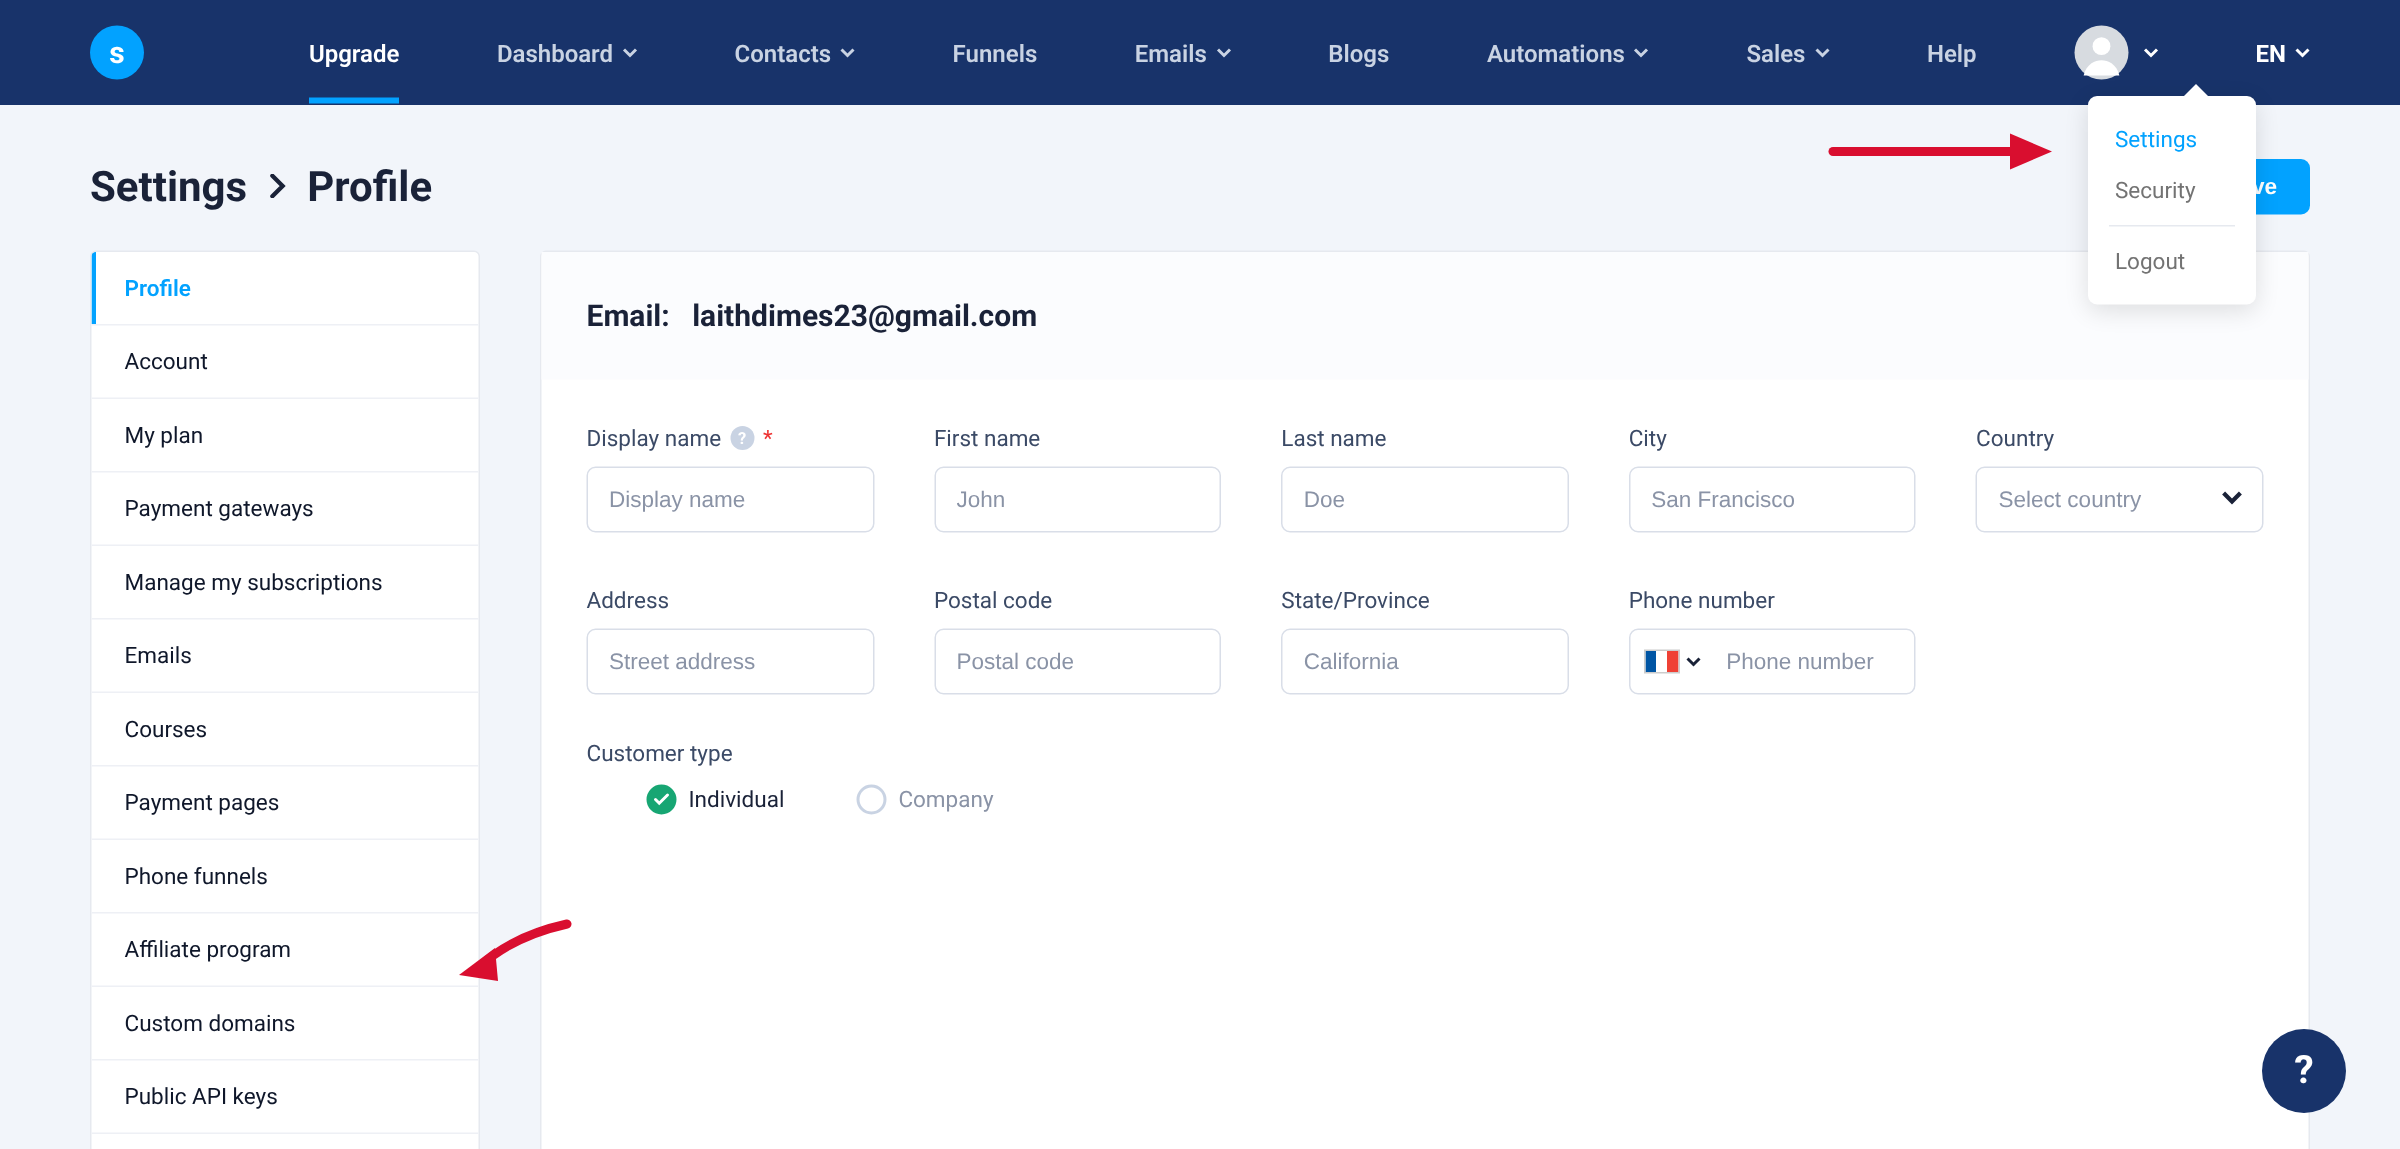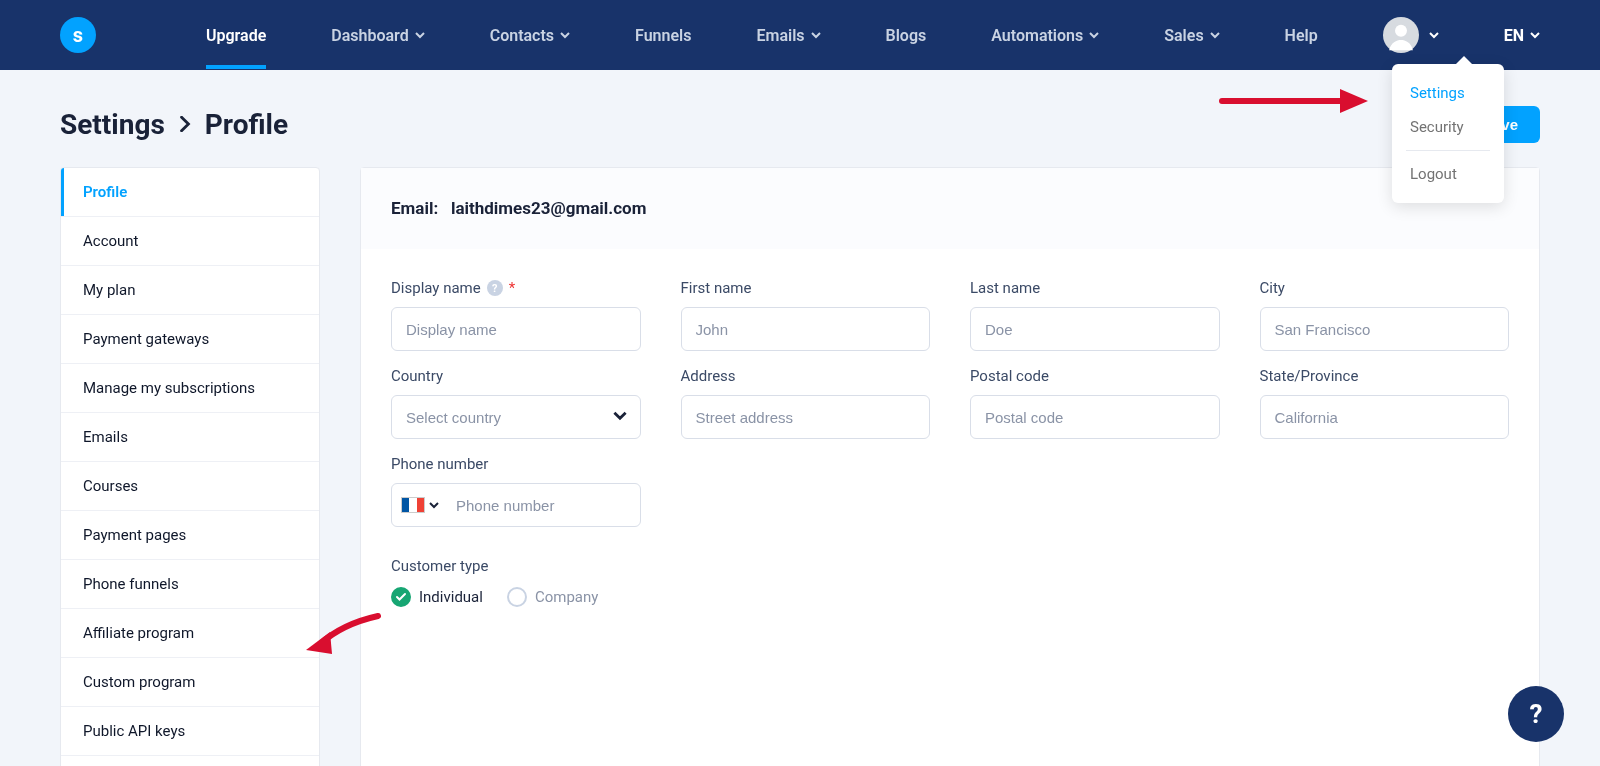--- a/index.html
+++ b/index.html
@@ -104,24 +104,24 @@
   .side-item.active::before {
     content: ""; position: absolute; left: 0; top: 0; bottom: 0; width: 3px; background: #02a2ff;
   }
 
   .content {
     flex: 1; background: #fff; border-radius: 4px; border: 1px solid #e6e9ef;
     padding: 0 0 30px 0;
   }
   .content-head {
     padding: 30px 30px 30px 30px; border-bottom: 1px solid transparent; background: #fbfcfe;
-    font-weight: 700; font-size: 17px; color: #1a2238;
+    font-weight: 700; font-size: 20px; color: #1a2238;
   }
   .form-grid {
-    display: grid; grid-template-columns: repeat(4, 1fr); gap: 16px 40px;
+    display: grid; grid-template-columns: repeat(5, 1fr); gap: 36px 40px;
     padding: 30px 30px 0 30px;
   }
   .field label {
     display: flex; align-items: center; gap: 6px;
     font-size: 15px; color: #3b4a66; margin-bottom: 10px;
   }
   .help-icon {
     width: 16px; height: 16px; border-radius: 50%; background: #c9d3e3;
     display: inline-flex; align-items: center; justify-content: center;
     font-size: 11px; font-weight: 700; color: #fff;
@@ -145,21 +145,21 @@
   .phone-wrap input { padding-left: 64px; }
   .flag-fr {
     width: 24px; height: 16px; display: inline-block; border: 1px solid #ccc;
     background: linear-gradient(to right, #0055a4 0 33.3%, #fff 33.3% 66.6%, #ef4135 66.6% 100%);
   }
 
   .customer-type-row {
     padding: 30px 30px 0 30px;
   }
   .customer-type-row .lbl { font-size: 15px; color: #3b4a66; margin-bottom: 12px; }
-  .radio-row { display: flex; gap: 24px; align-items: center; }
+  .radio-row { display: flex; gap: 48px; align-items: center; margin-left: 40px; }
   .radio-opt { display: flex; align-items: center; gap: 8px; font-size: 15px; color: #1a2238; cursor: pointer; }
   .radio-opt.muted { color: #8a93a6; }
   .radio-circle {
     width: 20px; height: 20px; border-radius: 50%; border: 2px solid #c9d3e3; background: #fff;
     display: inline-flex; align-items: center; justify-content: center;
   }
   .radio-circle.checked {
     background: #17a673; border-color: #17a673;
   }
   .radio-circle.checked svg { width: 12px; height: 12px; }
@@ -286,21 +286,21 @@
     <div class="side-item active">Profile</div>
     <div class="side-item">Account</div>
     <div class="side-item">My plan</div>
     <div class="side-item">Payment gateways</div>
     <div class="side-item">Manage my subscriptions</div>
     <div class="side-item">Emails</div>
     <div class="side-item">Courses</div>
     <div class="side-item">Payment pages</div>
     <div class="side-item">Phone funnels</div>
     <div class="side-item">Affiliate program</div>
-    <div class="side-item">Custom program</div>
+    <div class="side-item">Custom domains</div>
     <div class="side-item">Public API keys</div>
     <div class="side-item">ActiveCampaign integration</div>
   </div>
 
   <div class="content">
     <div class="content-head">
       <span>Email:</span>
       <span>&nbsp;</span>
       <span>laithdimes23@gmail.com</span>
     </div>

